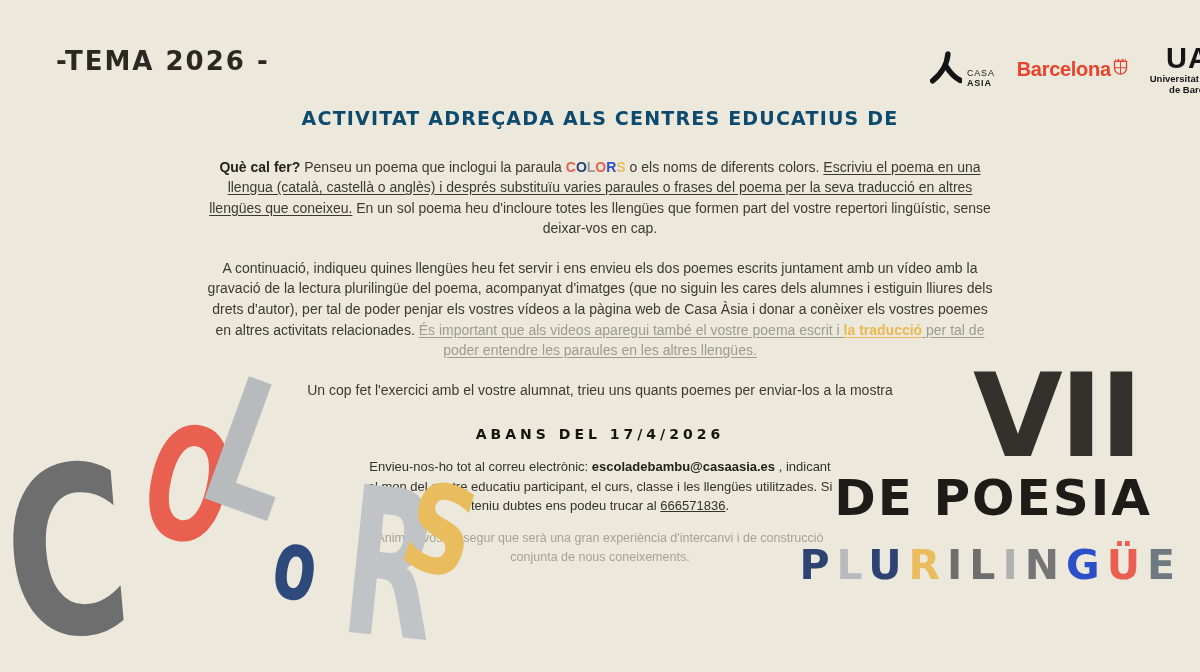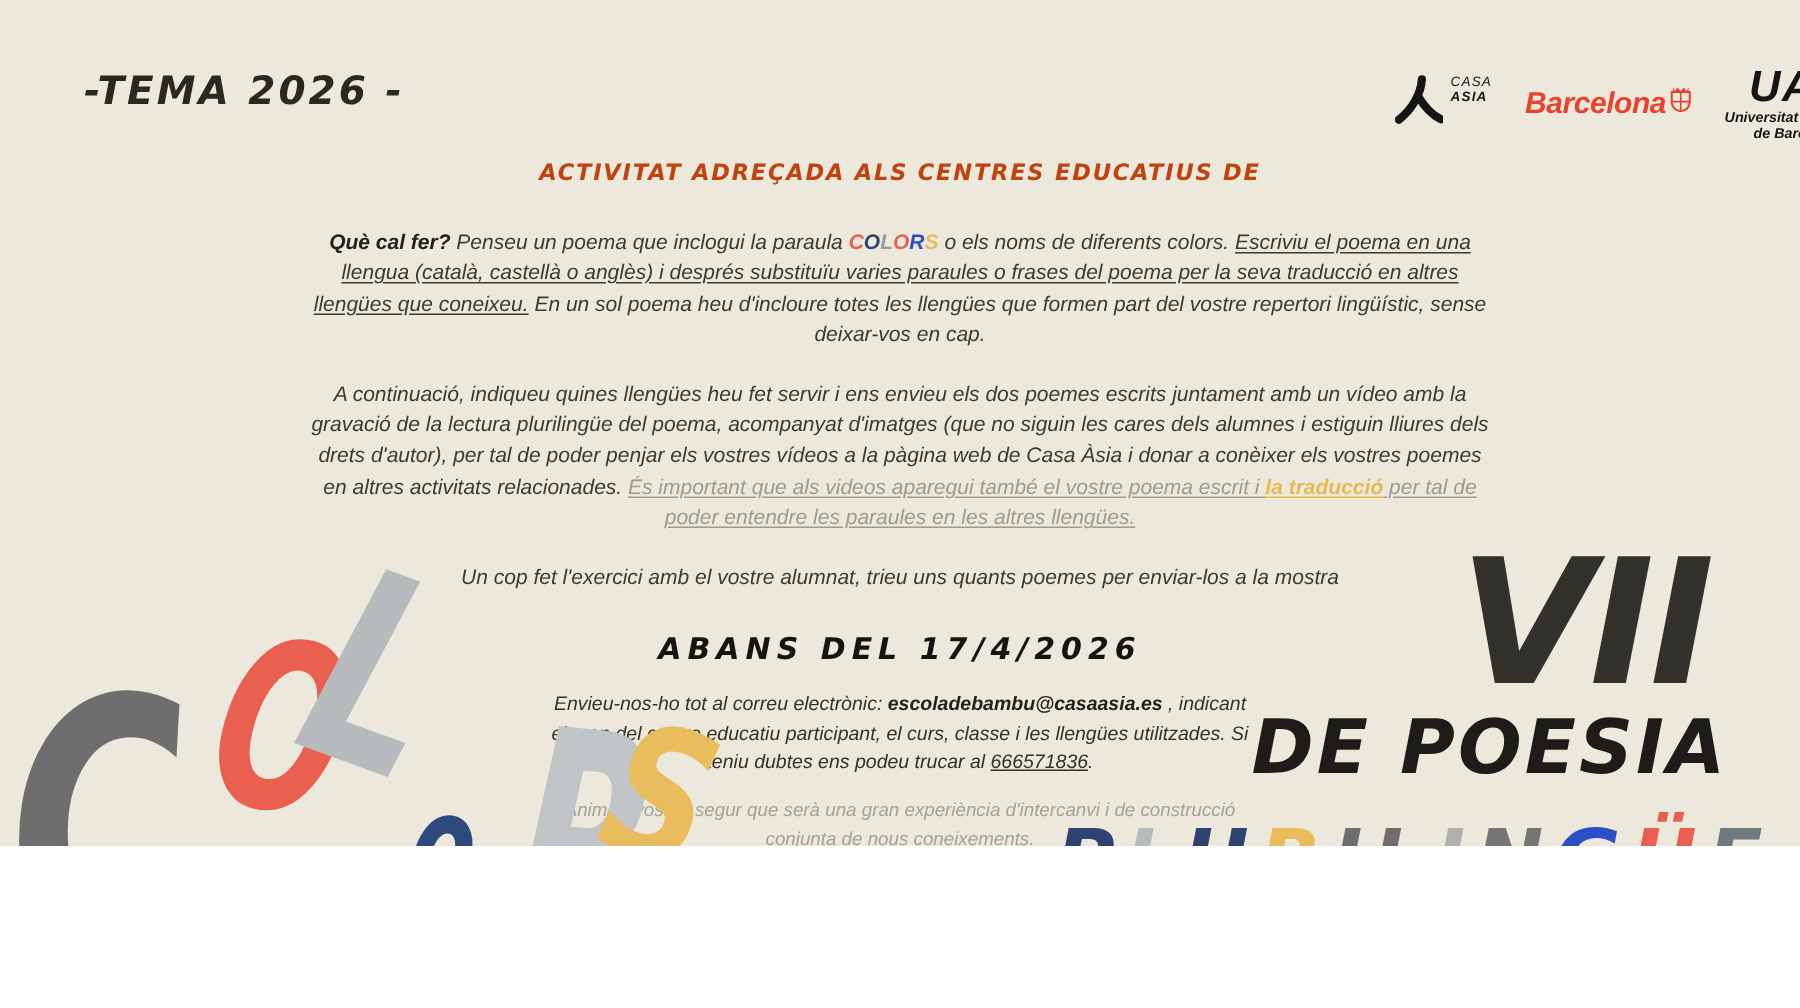--- a/index.html
+++ b/index.html
@@ -1,72 +1,71 @@
 <!DOCTYPE html>
 <html><head>
 <meta charset="utf-8">
 <style>
   html,body{margin:0;padding:0;}
   .poster{
-    position:relative;width:1200px;height:564px;overflow:hidden;
+    position:relative;width:1200px;height:672px;overflow:hidden;
     background:#ece9dc;color:#3c3931;
     font-family:"Liberation Sans",sans-serif;
-    font-style:italic;
   }
   
   .tema{
     position:absolute;left:56px;top:46px;
     font-family:"DejaVu Sans",sans-serif;font-weight:bold;
     font-size:26px;letter-spacing:2px;color:#2a2820;
   }
   
   .logos{position:absolute;left:930px;top:44px;display:flex;align-items:center;gap:22px;}
-  .logo{display:flex;align-items:flex-start;}
+  .logo{display:flex;align-items:flex-end;}
   .casa{gap:5px;}
   .casa-text{display:flex;flex-direction:column;font-size:9px;letter-spacing:.8px;line-height:1.1;color:#181818;}
   .casa-text .b{font-weight:bold;}
   .bcn{gap:2px;color:#e8432c;font-size:20px;font-weight:bold;letter-spacing:-0.3px;}
   .uab{flex-direction:column;align-items:center;color:#151515;}
   .uab-acronym{font-size:29px;font-weight:bold;letter-spacing:1px;line-height:1;}
   .uab-sub{font-size:9.5px;font-weight:bold;line-height:1.2;text-align:center;white-space:nowrap;}
   
   .content{position:absolute;left:205px;top:104px;width:790px;text-align:center;}
   .content h1{
-    font-family:"DejaVu Sans",sans-serif;font-size:15px;font-weight:bold;
-    letter-spacing:1.2px;color:#c2410c;line-height:1.5;margin:0 0 24px;
+    font-family:"DejaVu Sans",sans-serif;font-size:19px;font-weight:bold;
+    letter-spacing:1.2px;color:#0c4a6e;line-height:1.5;margin:0 0 24px;
   }
   .para{font-size:14px;line-height:1.47;margin:0 0 19px;color:#3c3931;}
   .bold{font-weight:bold;color:#23211b;text-align:center;}
   .u{text-decoration:underline;text-underline-offset:2px;}
   .colors-inline span{font-weight:bold;}
   .gray-u{color:#9d9a8f;text-decoration:underline;text-underline-offset:2px;}
   .hl{color:#e9b954;font-weight:bold;text-decoration:underline;text-underline-offset:2px;}
   .p4{margin-bottom:26px;}
   .deadline{
-    font-family:"DejaVu Sans",sans-serif;font-size:20px;font-weight:bold;
+    font-family:"DejaVu Sans",sans-serif;font-size:14px;font-weight:bold;
     letter-spacing:4px;color:#16140f;margin:0 0 15px;
   }
   .contact{font-size:13px;line-height:1.5;max-width:470px;margin:0 auto 13px;color:#33312a;}
   .contact .phone{text-decoration:underline;}
   .note{font-size:12.5px;line-height:1.5;color:#a5a196;max-width:460px;margin:0 auto;}
   
   .title-block{position:absolute;right:22px;top:368px;text-align:right;color:#33312c;}
   .t-vii{
     font-family:"DejaVu Sans",sans-serif;font-size:116px;font-weight:bold;
     line-height:.82;letter-spacing:-3px;margin-right:38px;
   }
   .t-mostra{
     font-size:48px;font-weight:normal;letter-spacing:13px;margin:18px 12px 0 0;color:#2e2d28;
   }
   .t-poesia{
     font-family:"DejaVu Sans",sans-serif;font-size:50px;font-weight:bold;
     letter-spacing:2px;margin:6px 26px 14px 0;color:#1e1c18;
   }
   .t-pluri{
-    font-family:"DejaVu Sans",sans-serif;font-size:54px;font-weight:bold;
+    font-family:"DejaVu Sans",sans-serif;font-size:41px;font-weight:bold;
     letter-spacing:7px;margin:10px -4px 0 0;white-space:nowrap;
   }
   
   .dl{
     position:absolute;font-family:"DejaVu Sans",sans-serif;font-weight:bold;
     line-height:1;transform-origin:center;
   }
   .dl-1{left:-18px;top:438px;font-size:232px;transform:rotate(-5deg) scaleX(.72);}
   .dl-2{left:122px;top:408px;font-size:156px;transform:rotate(13deg) scaleX(.64);}
   .dl-3{left:196px;top:362px;font-size:178px;transform:rotate(20deg) scaleX(.72);}

